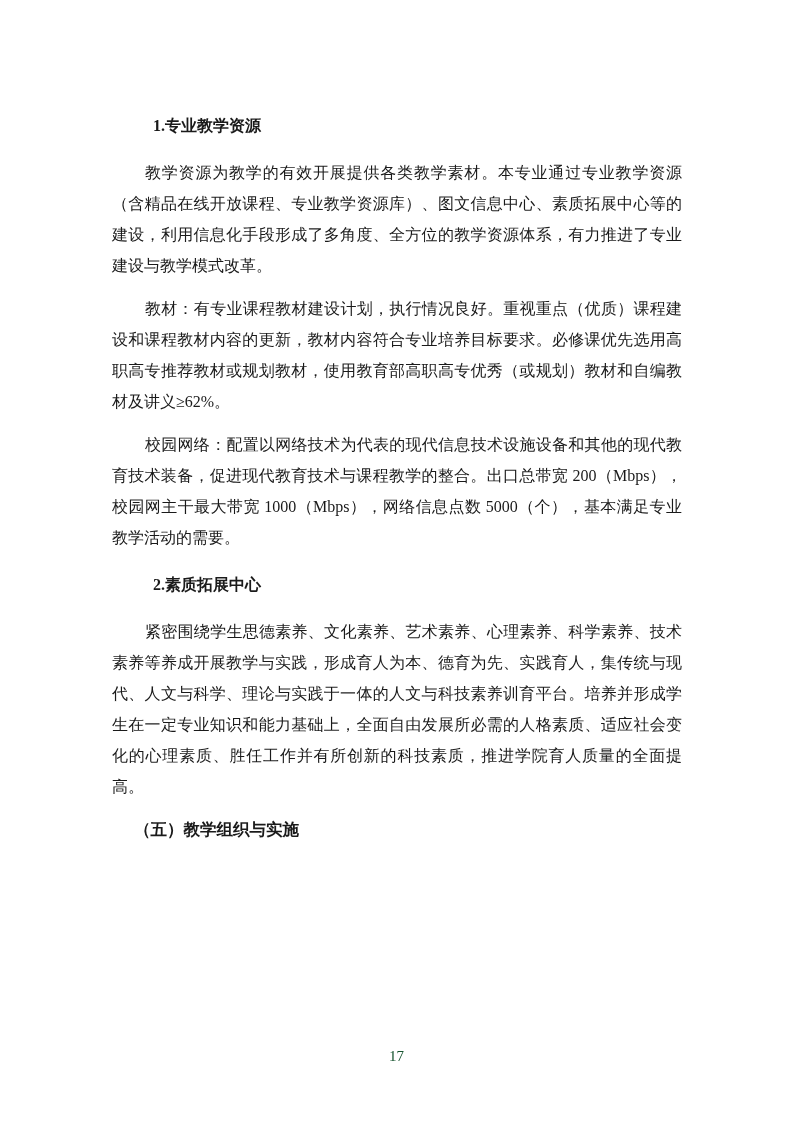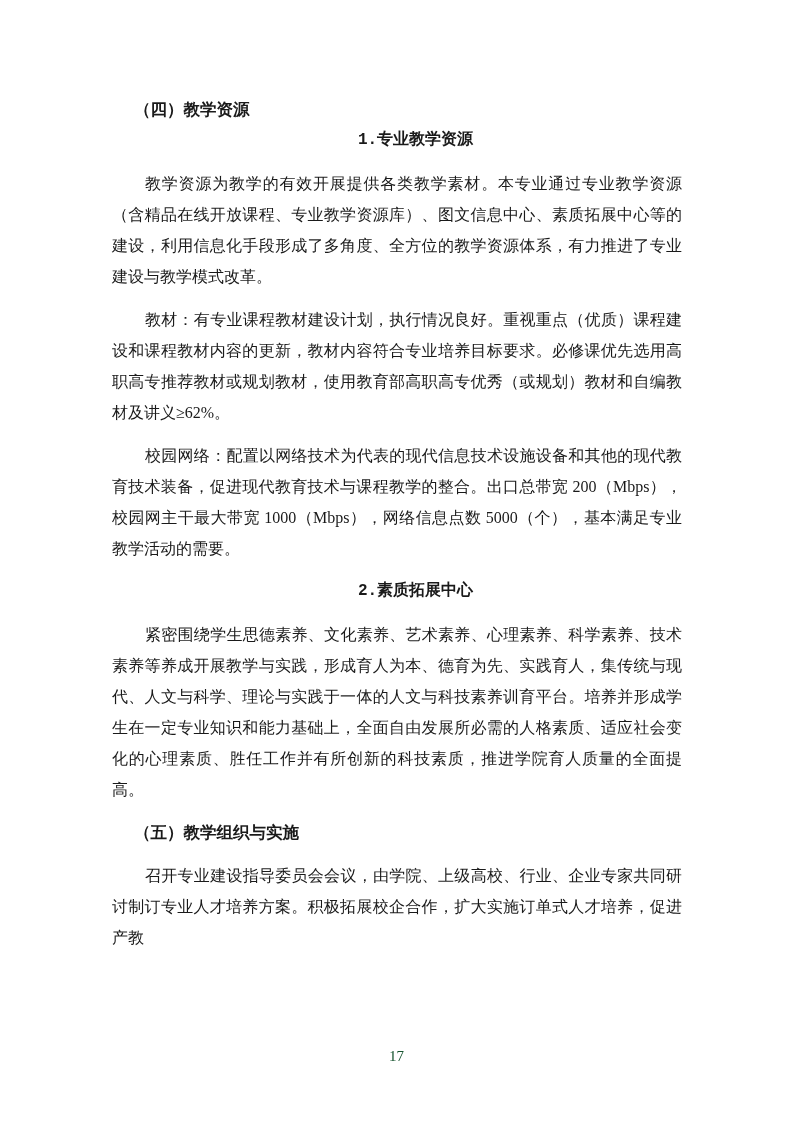--- a/index.html
+++ b/index.html
@@ -33,48 +33,45 @@
   }
   .heading1 {
     font-family: "Liberation Sans", "DejaVu Sans", sans-serif;
     font-weight: bold;
     font-size: 16.5px;
     line-height: 31px;
     margin: 0;
     padding-left: 34px;
   }
   .heading2 {
-    font-family: Liberation Mono, monospace;
+    font-family: Liberation Serif, serif;
     font-weight: bold;
     font-size: 16px;
     line-height: 31px;
-    margin: 0;
+    margin: 16px;
     padding-left: 37px;
-    text-align: center;
   }
   .page-number {
     position: absolute;
     left: 0;
     top: 1046px;
     width: 100%;
     text-align: center;
     font-size: 15px;
     line-height: 20px;
     color: #14532d;
   }
 </style>
 </head>
 <body>
 
 <div class="page">
   <div class="content">
-    <h3 class="heading1">（四）教学资源</h3>
     <h4 class="heading2">1.专业教学资源</h4>
     <p class="para">教学资源为教学的有效开展提供各类教学素材。本专业通过专业教学资源（含精品在线开放课程、专业教学资源库）、图文信息中心、素质拓展中心等的建设，利用信息化手段形成了多角度、全方位的教学资源体系，有力推进了专业建设与教学模式改革。</p>
     <p class="para">教材：有专业课程教材建设计划，执行情况良好。重视重点（优质）课程建设和课程教材内容的更新，教材内容符合专业培养目标要求。必修课优先选用高职高专推荐教材或规划教材，使用教育部高职高专优秀（或规划）教材和自编教材及讲义≥62%。</p>
     <p class="para">校园网络：配置以网络技术为代表的现代信息技术设施设备和其他的现代教育技术装备，促进现代教育技术与课程教学的整合。出口总带宽 200（Mbps），校园网主干最大带宽 1000（Mbps），网络信息点数 5000（个），基本满足专业教学活动的需要。</p>
     <h4 class="heading2">2.素质拓展中心</h4>
     <p class="para">紧密围绕学生思德素养、文化素养、艺术素养、心理素养、科学素养、技术素养等养成开展教学与实践，形成育人为本、德育为先、实践育人，集传统与现代、人文与科学、理论与实践于一体的人文与科技素养训育平台。培养并形成学生在一定专业知识和能力基础上，全面自由发展所必需的人格素质、适应社会变化的心理素质、胜任工作并有所创新的科技素质，推进学院育人质量的全面提高。</p>
     <h3 class="heading1">（五）教学组织与实施</h3>
-    <p class="para">召开专业建设指导委员会会议，由学院、上级高校、行业、企业专家共同研讨制订专业人才培养方案。积极拓展校企合作，扩大实施订单式人才培养，促进产教</p>
   </div>
   <div class="page-number">17</div>
 </div>
 
 </body></html>

